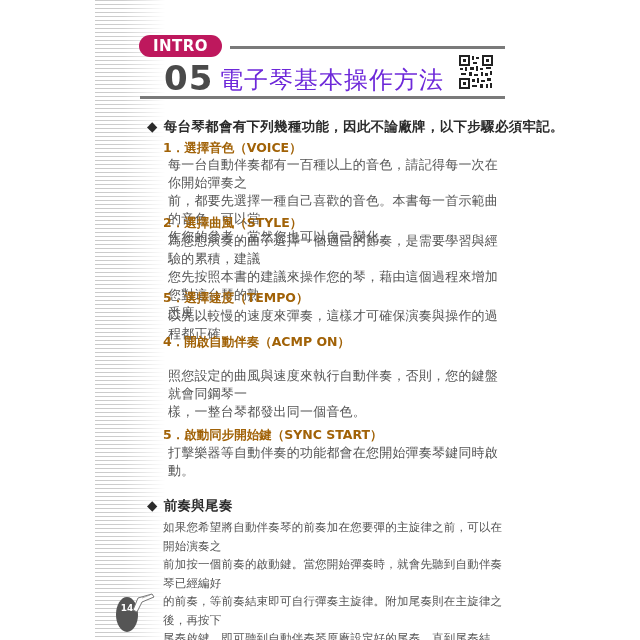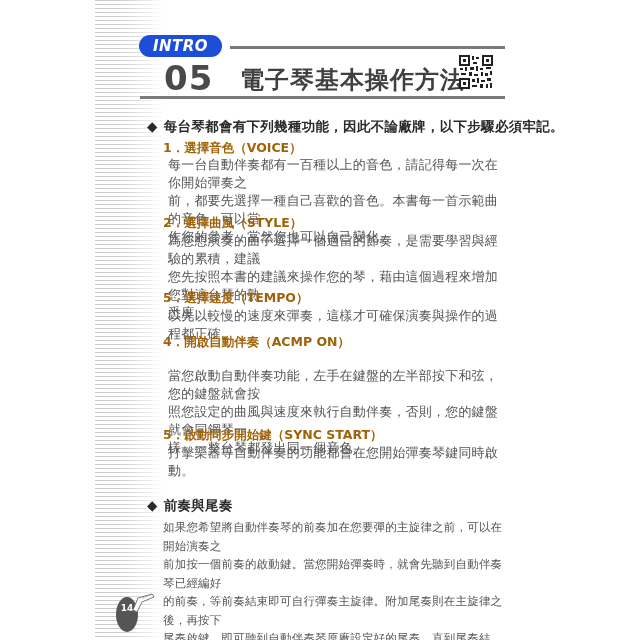--- a/index.html
+++ b/index.html
@@ -3,25 +3,25 @@
 <meta charset="utf-8">
 <style>
   html, body { margin:0; padding:0; }
   body { width:640px; height:640px; background:#ffffff; position:relative; overflow:hidden;
          font-family:"DejaVu Sans", "Liberation Sans", sans-serif; color:#3a3a3a; }
   .page { position:absolute; left:95px; top:0; width:450px; height:640px; background:#fff; }
   .stripes { position:absolute; left:95px; top:0; width:70px; height:640px;
     background: repeating-linear-gradient(to bottom, #c9c9c9 0px, #c9c9c9 1px, #ffffff 1px, #ffffff 4px);
     -webkit-mask-image: linear-gradient(to right, rgba(0,0,0,1) 0%, rgba(0,0,0,0.9) 40%, rgba(0,0,0,0) 100%);
     mask-image: linear-gradient(to right, rgba(0,0,0,1) 0%, rgba(0,0,0,0.9) 40%, rgba(0,0,0,0) 100%); }
-  .intro-badge { position:absolute; left:139px; top:35px; width:83px; height:22px; background:#1d4ed8;
-    color:#fff; font-weight:bold; font-size:15px; line-height:22px; text-align:center; border-radius:11px 11px 11px 11px; letter-spacing:0.5px;font-style:italic; }
+  .intro-badge { position:absolute; left:139px; top:35px; width:83px; height:22px; background:#be185d;
+    color:#fff; font-weight:bold; font-size:15px; line-height:22px; text-align:center; border-radius:11px 11px 11px 11px; letter-spacing:0.5px; }
   .top-rule { position:absolute; left:230px; top:46px; width:275px; height:3px; background:#7a7a7a; }
   .chapter-num { position:absolute; left:164px; top:58px; font-size:34px; font-weight:bold; color:#4a4a4a; letter-spacing:1px; }
-  .chapter-title { position:absolute; left:240px; top:64px; font-size:24px; font-weight:bold; color:#404040; letter-spacing:1px; }
+  .chapter-title { position:absolute; left:219px; top:64px; font-size:24px; font-weight:normal; color:#6d28d9; letter-spacing:1px; }
   .qr { position:absolute; left:459px; top:55px; width:34px; height:34px; }
   .bottom-rule { position:absolute; left:140px; top:96px; width:365px; height:3px; background:#7a7a7a; }
   .section-head { position:absolute; left:147px; font-size:13.5px; font-weight:bold; color:#2a2a2a; letter-spacing:0.3px; }
   .section-head .dia { margin-right:6px; }
   .item-head { position:absolute; left:163px; font-size:12.5px; font-weight:bold; color:#a16207; }
   .item-body { position:absolute; left:168px; width:330px; font-size:13px; line-height:18px; color:#555; letter-spacing:0.2px; }
   .para { position:absolute; left:163px; width:345px; font-size:11.5px; line-height:18.5px; color:#555; letter-spacing:0.2px; }
   .page-num { position:absolute; left:116px; top:597px; width:22px; height:35px; border-radius:50%; background:#555;
     color:#fff; font-size:9px; font-weight:bold; text-align:center; line-height:22px; }
   .page-deco { position:absolute; left:130px; top:592px; width:26px; height:22px; }
@@ -90,21 +90,20 @@
   <div>悉度。</div>
 </div>
 
 <div class="item-head" style="top:290px">5．選擇速度（TEMPO）</div>
 <div class="item-body" style="top:307px">
   <div>以先以較慢的速度來彈奏，這樣才可確保演奏與操作的過程都正確。</div>
 </div>
 
 <div class="item-head" style="top:334px">4．開啟自動伴奏（ACMP ON）</div>
 <div class="item-body" style="top:367px">
-  <div>當您啟動自動伴奏功能，左手在鍵盤的左半部按下和弦，您的鍵盤就會按</div>
   <div>照您設定的曲風與速度來執行自動伴奏，否則，您的鍵盤就會同鋼琴一</div>
   <div>樣，一整台琴都發出同一個音色。</div>
 </div>
 
 <div class="item-head" style="top:427px">5．啟動同步開始鍵（SYNC START）</div>
 <div class="item-body" style="top:444px">
   <div>打擊樂器等自動伴奏的功能都會在您開始彈奏琴鍵同時啟動。</div>
 </div>
 
 <div class="section-head" style="top:497px">

